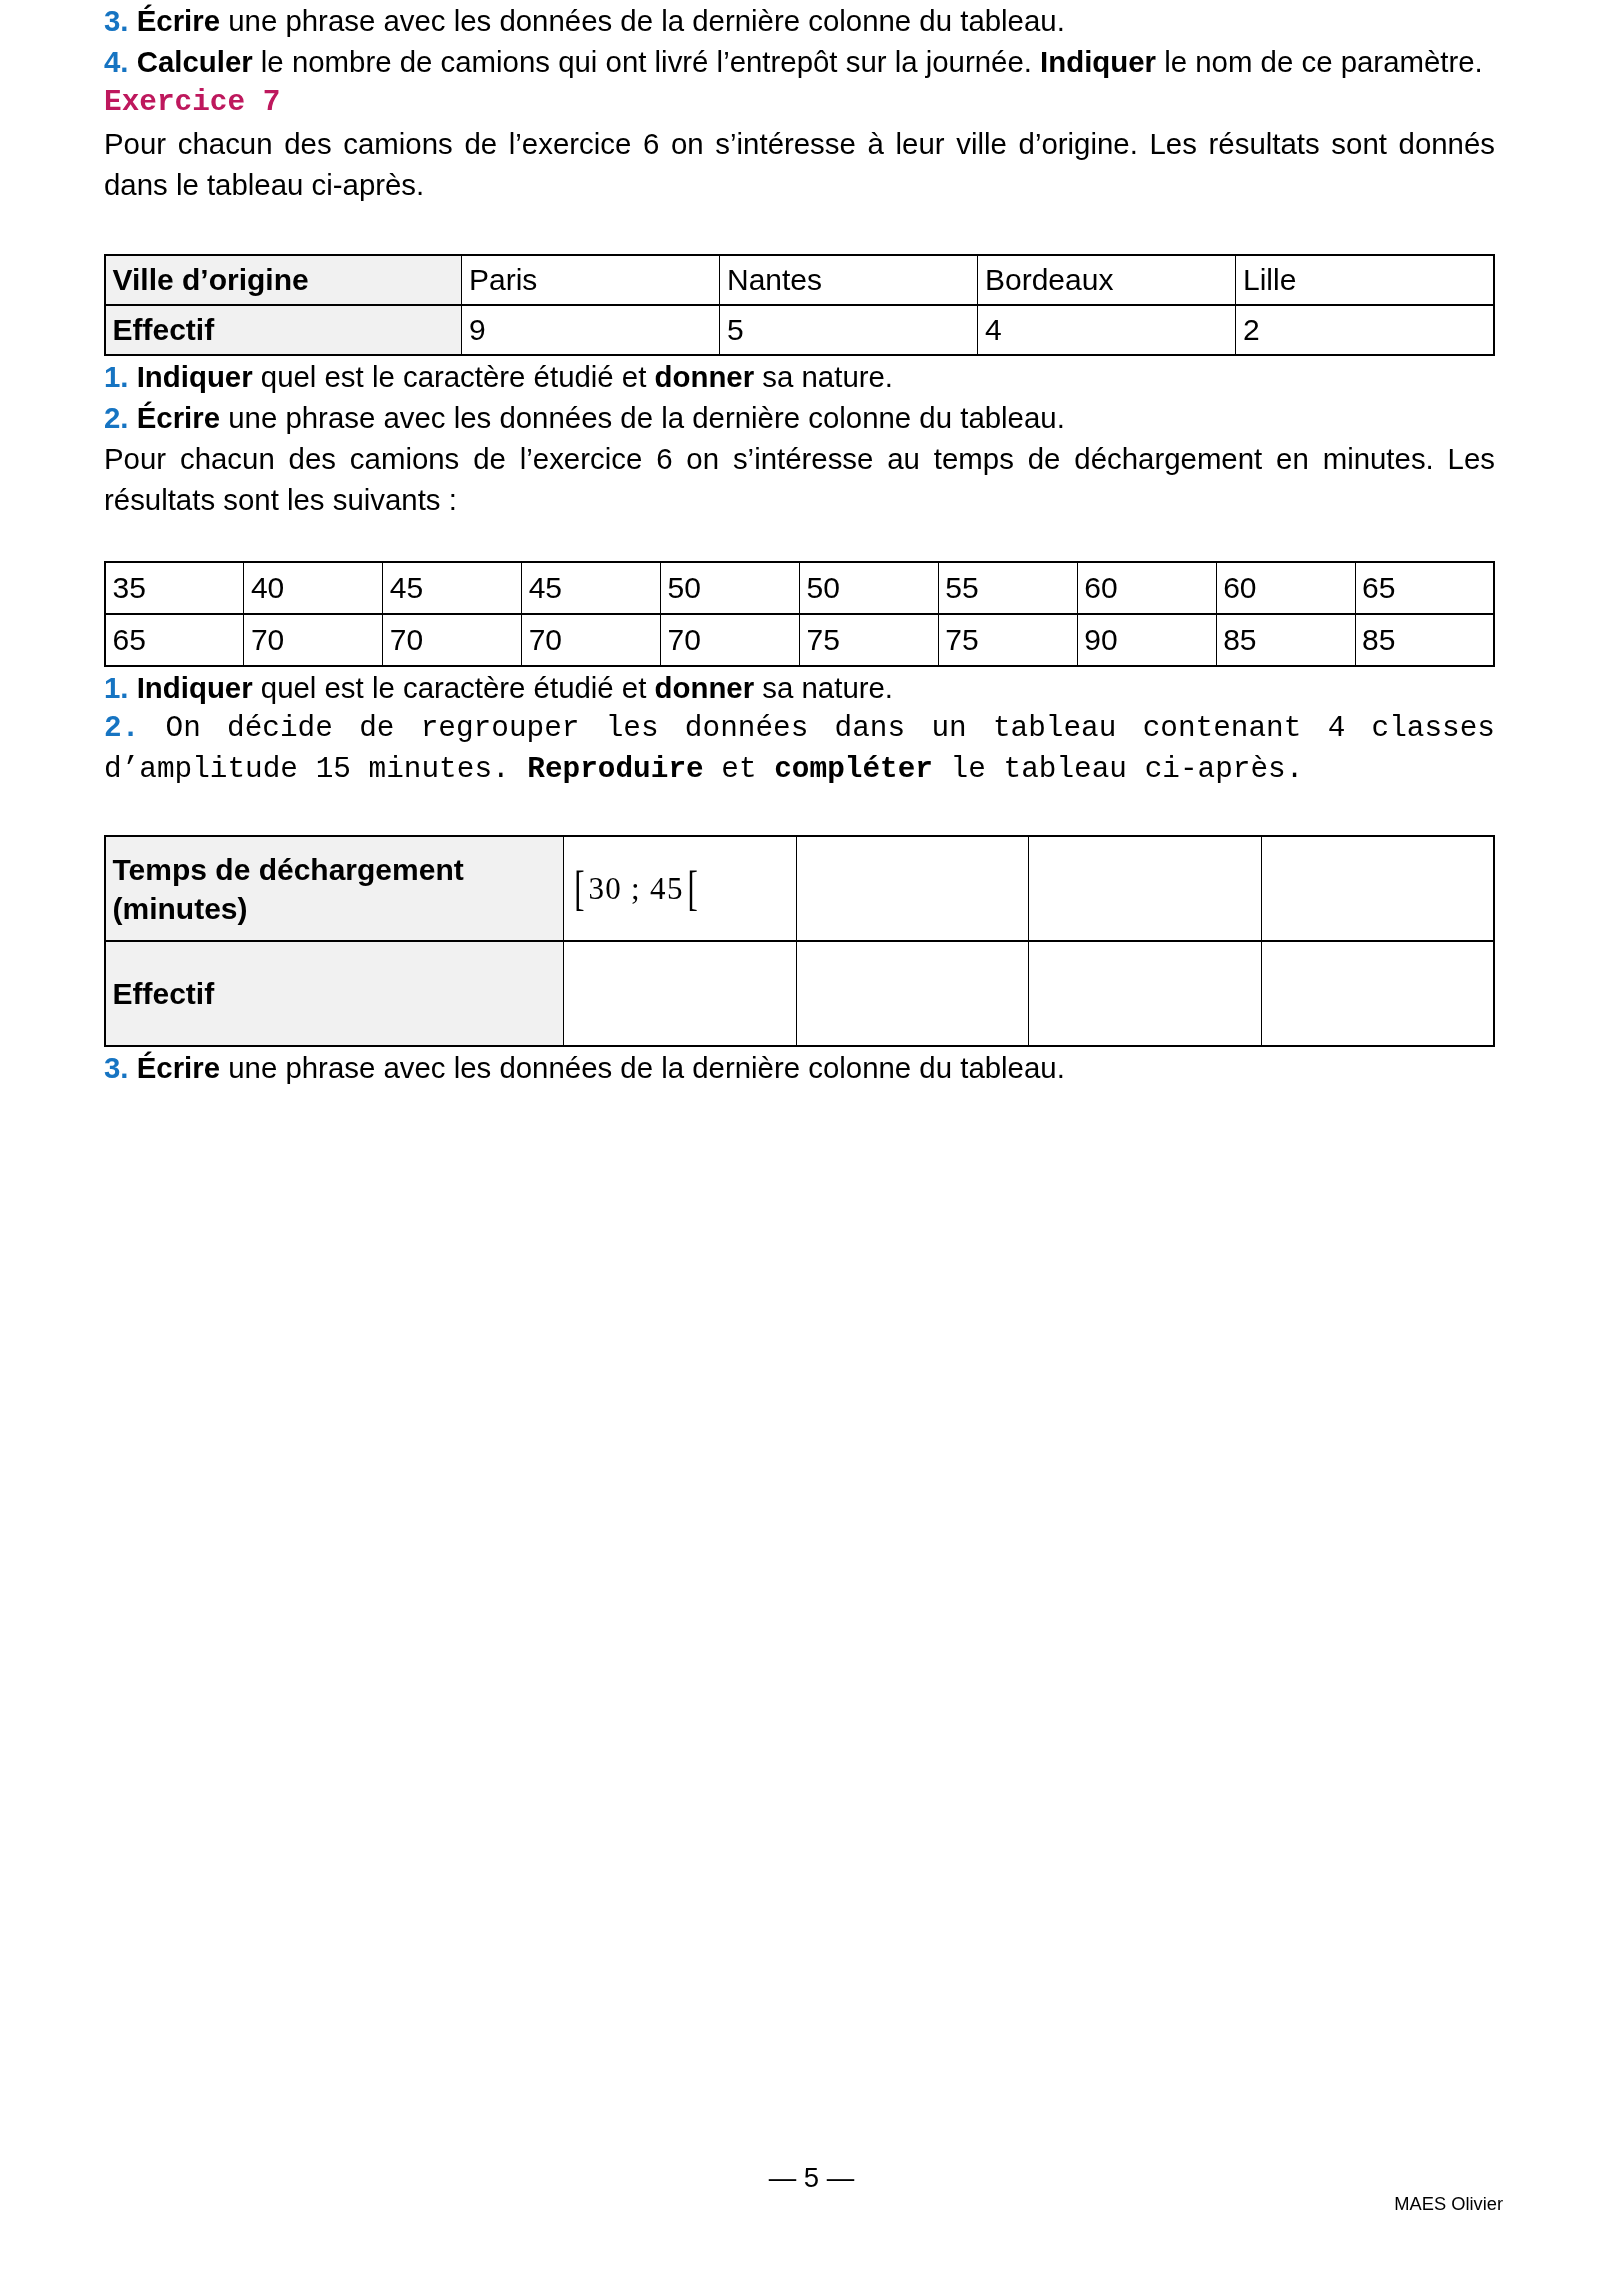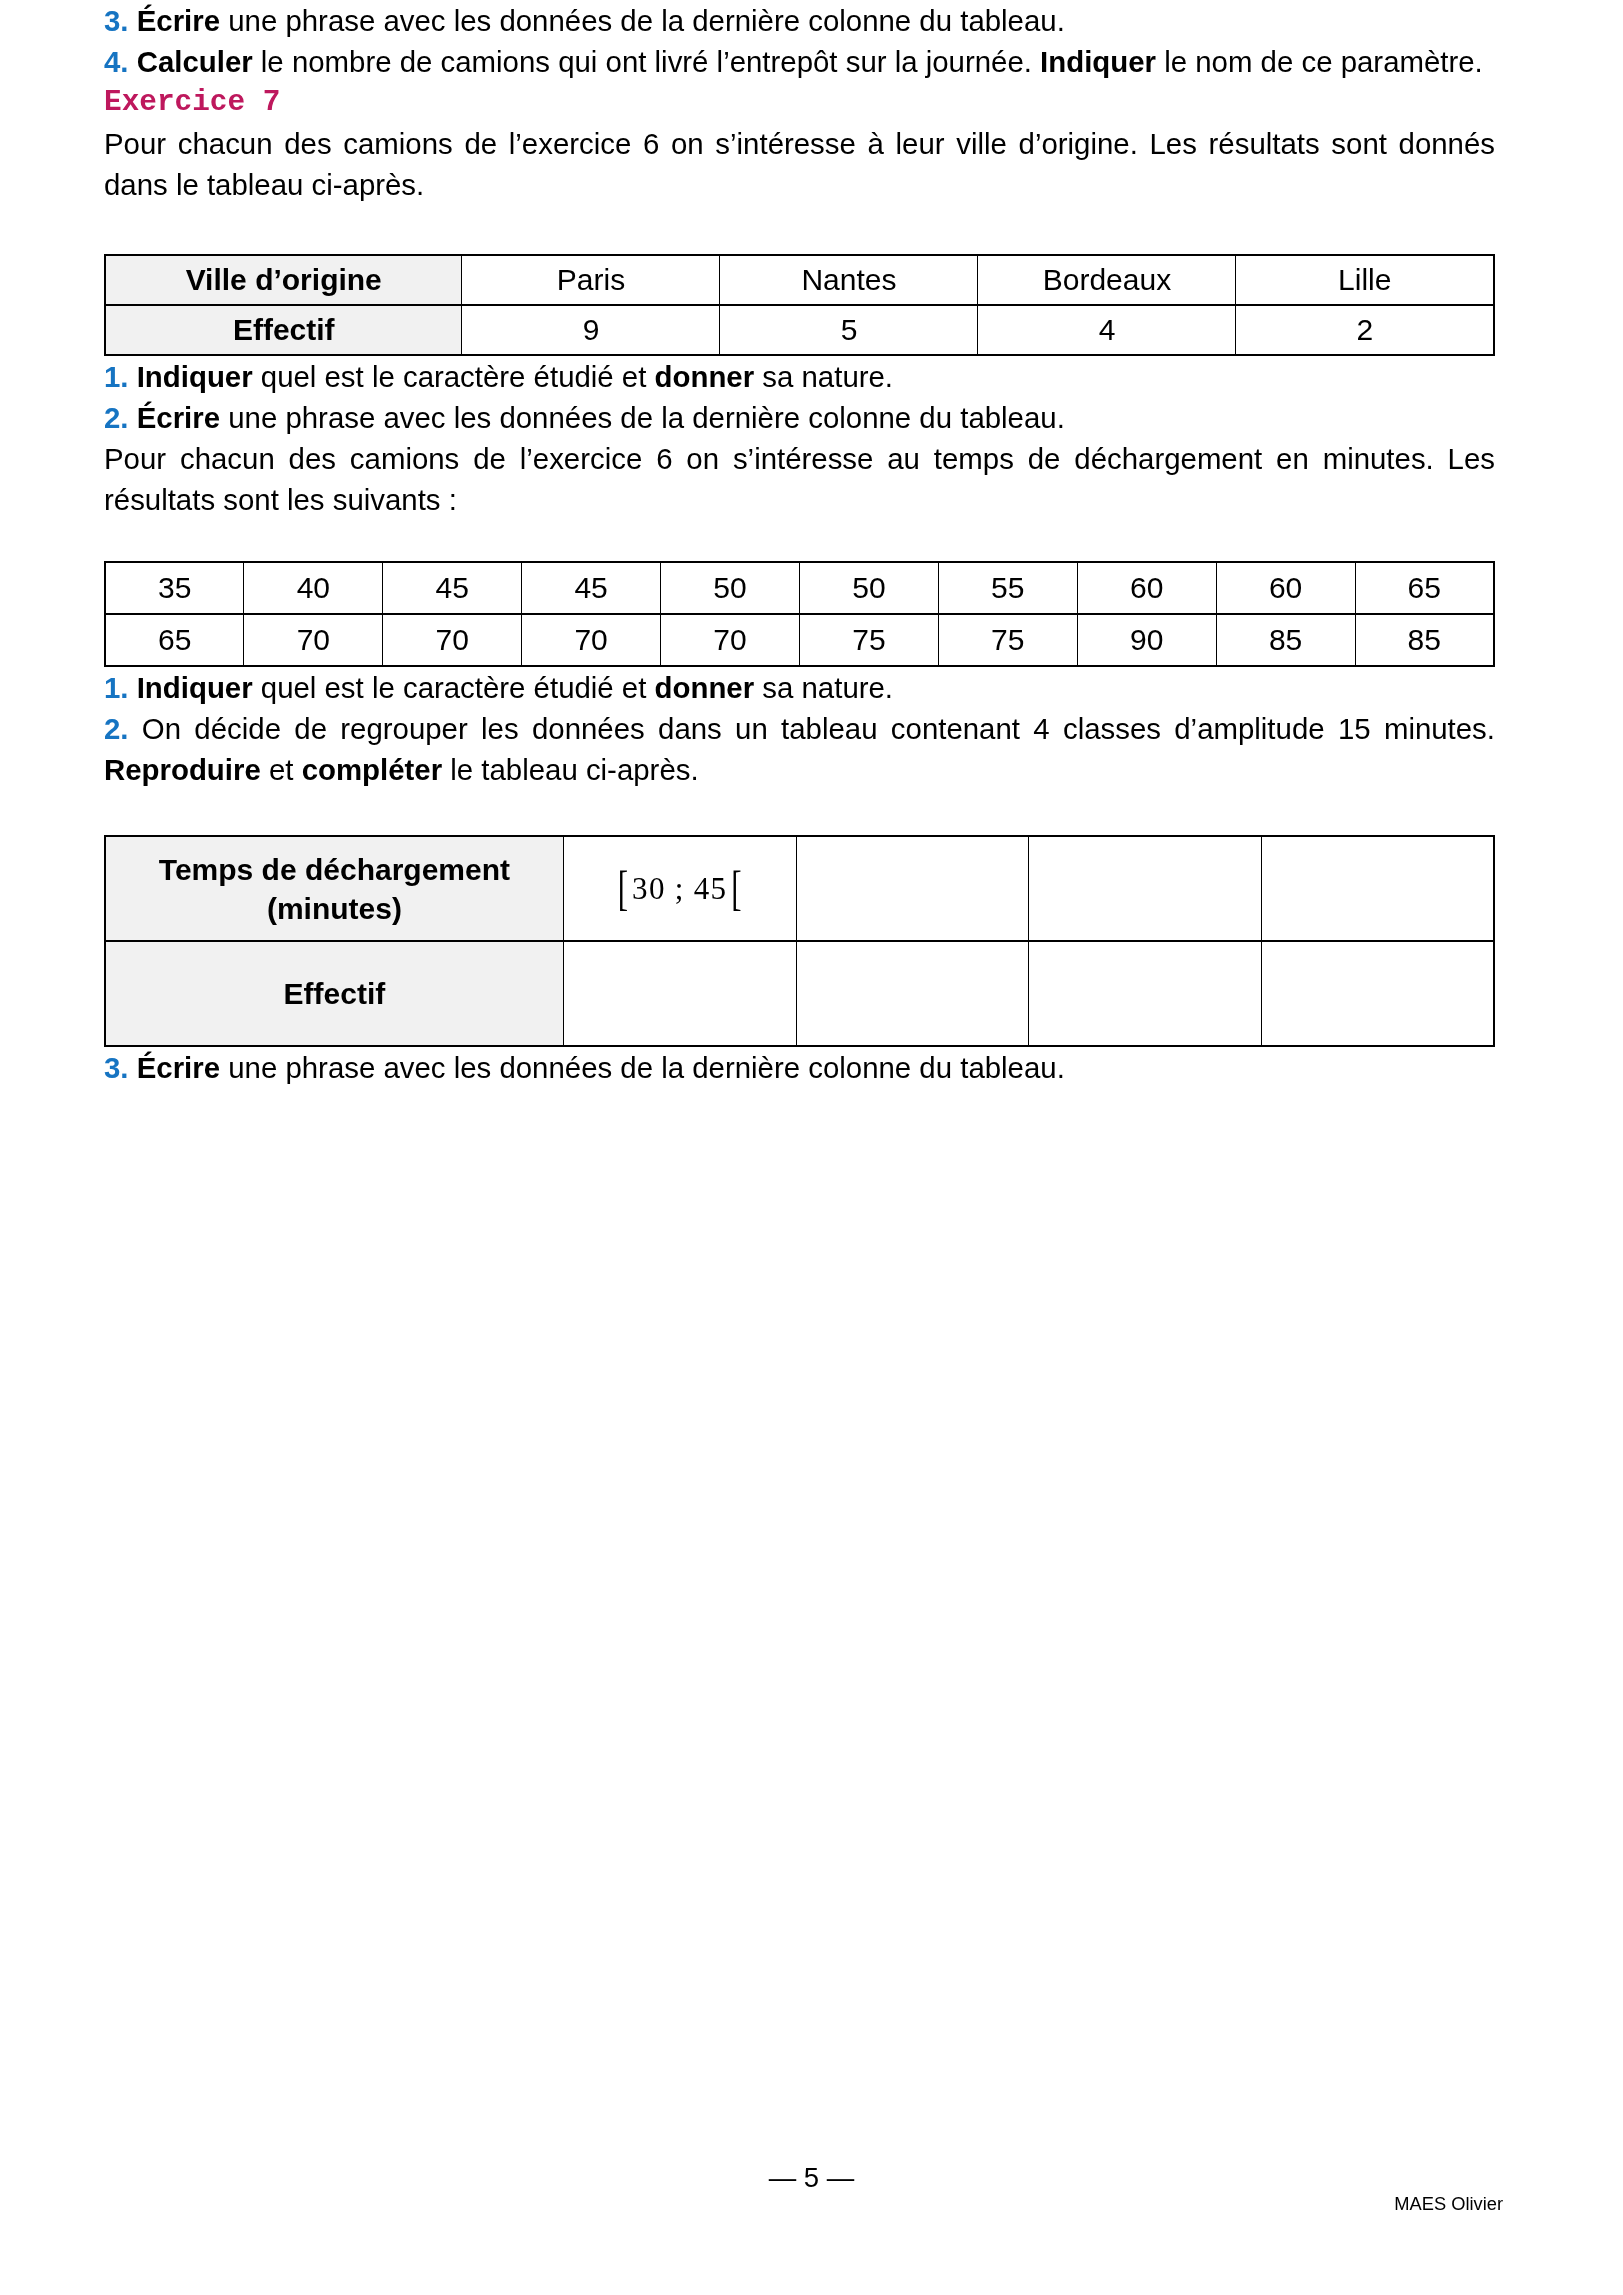--- a/index.html
+++ b/index.html
@@ -38,33 +38,33 @@
   
   .mt-q3   { margin-top: 137px; }
   .mt-q4   { margin-top: 41px; }
   .mt-ex7  { margin-top: 77px; }
   .mt-tbl1 { margin-top: 49px; }
   .mt-q1a  { margin-top: 37px; }
   .mt-q2a  { margin-top: 35px; }
   .mt-ex8  { margin-top: 86px; }
   .mt-tbl2 { margin-top: 41px; }
   .mt-q1b  { margin-top: 39px; }
-  .mt-q2b  { margin-top: 39px; }
+  .mt-q2b  { margin-top: 39px; font-family: Liberation Mono, monospace; }
   .mt-tbl3 { margin-top: 45px; padding-left: 12px; }
   .mt-q3b  { margin-top: 44px; }
 
   table.tbl {
     border-collapse: collapse;
     width: 100%;
     table-layout: fixed;
     border: 2px solid #000;
   }
   table.tbl td {
     border: 1.3px solid #000;
-    text-align: center;
+    text-align: left;
     vertical-align: middle;
     font-size: 30px;
     padding: 0 6.5px;
     overflow: hidden;
   }
   table.tbl tr.sep td { border-bottom: 2.6px solid #000; }
   table.tbl td.lbl {
     background: #f1f1f1;
     font-weight: bold;
   }

